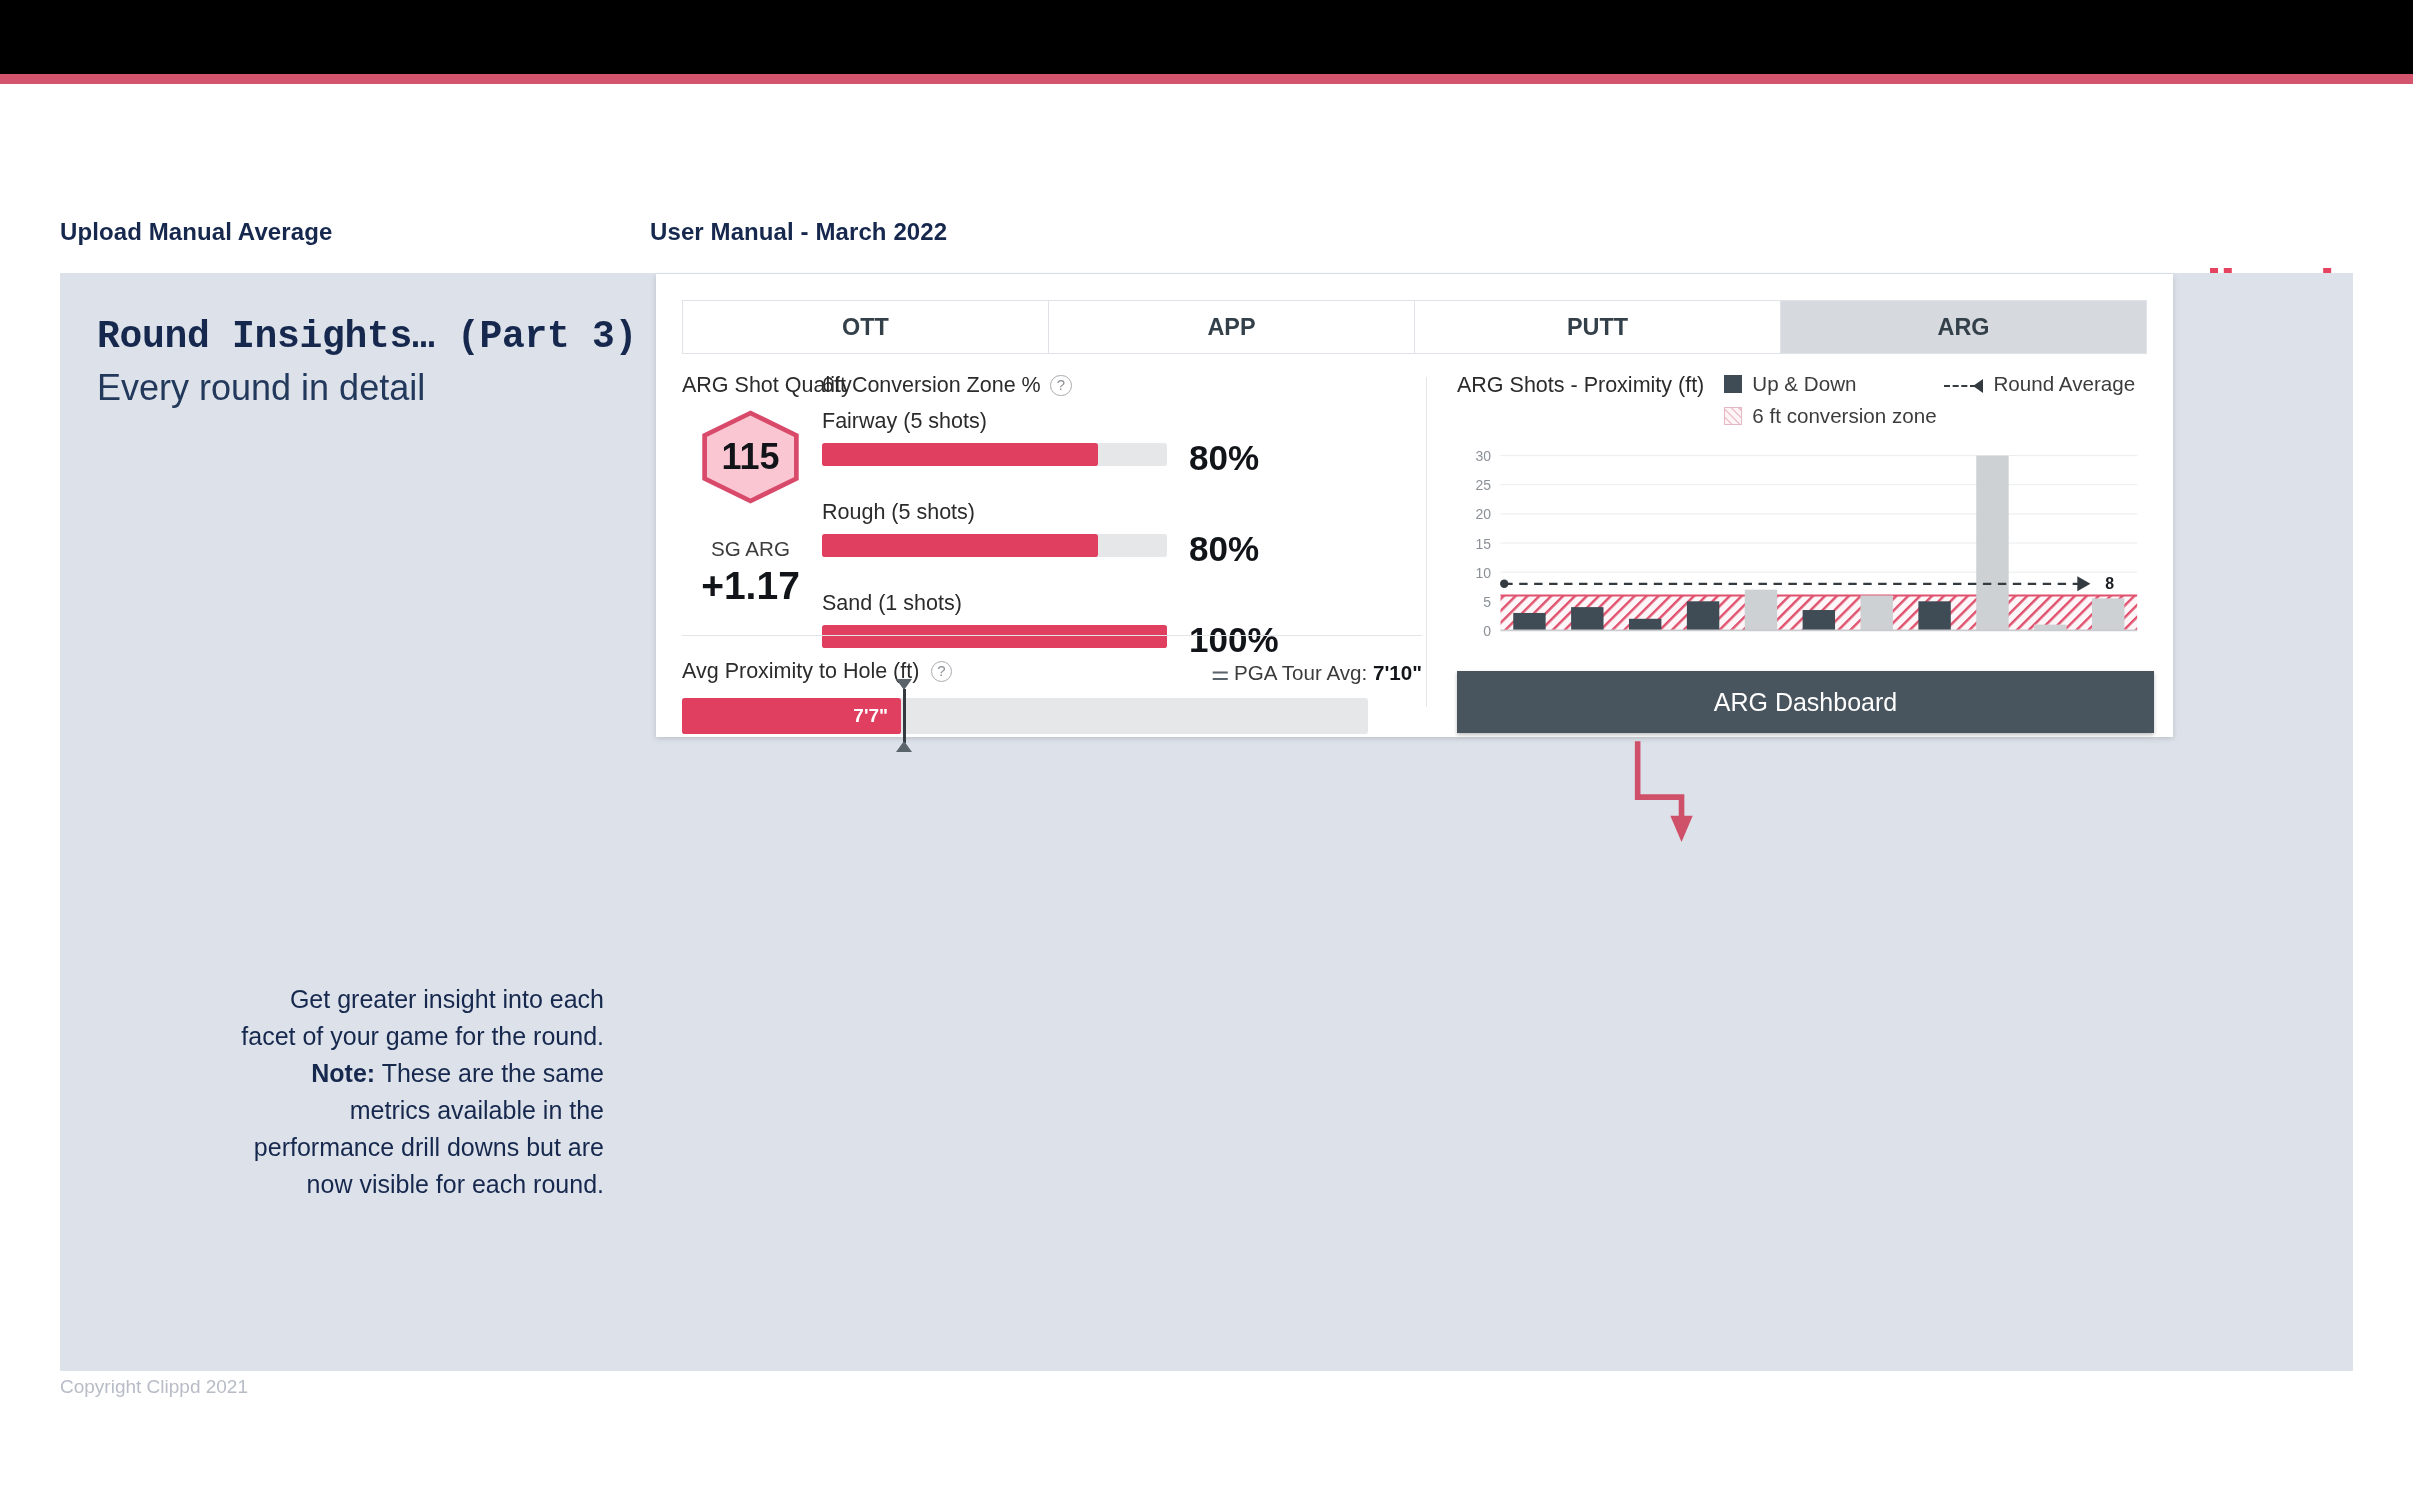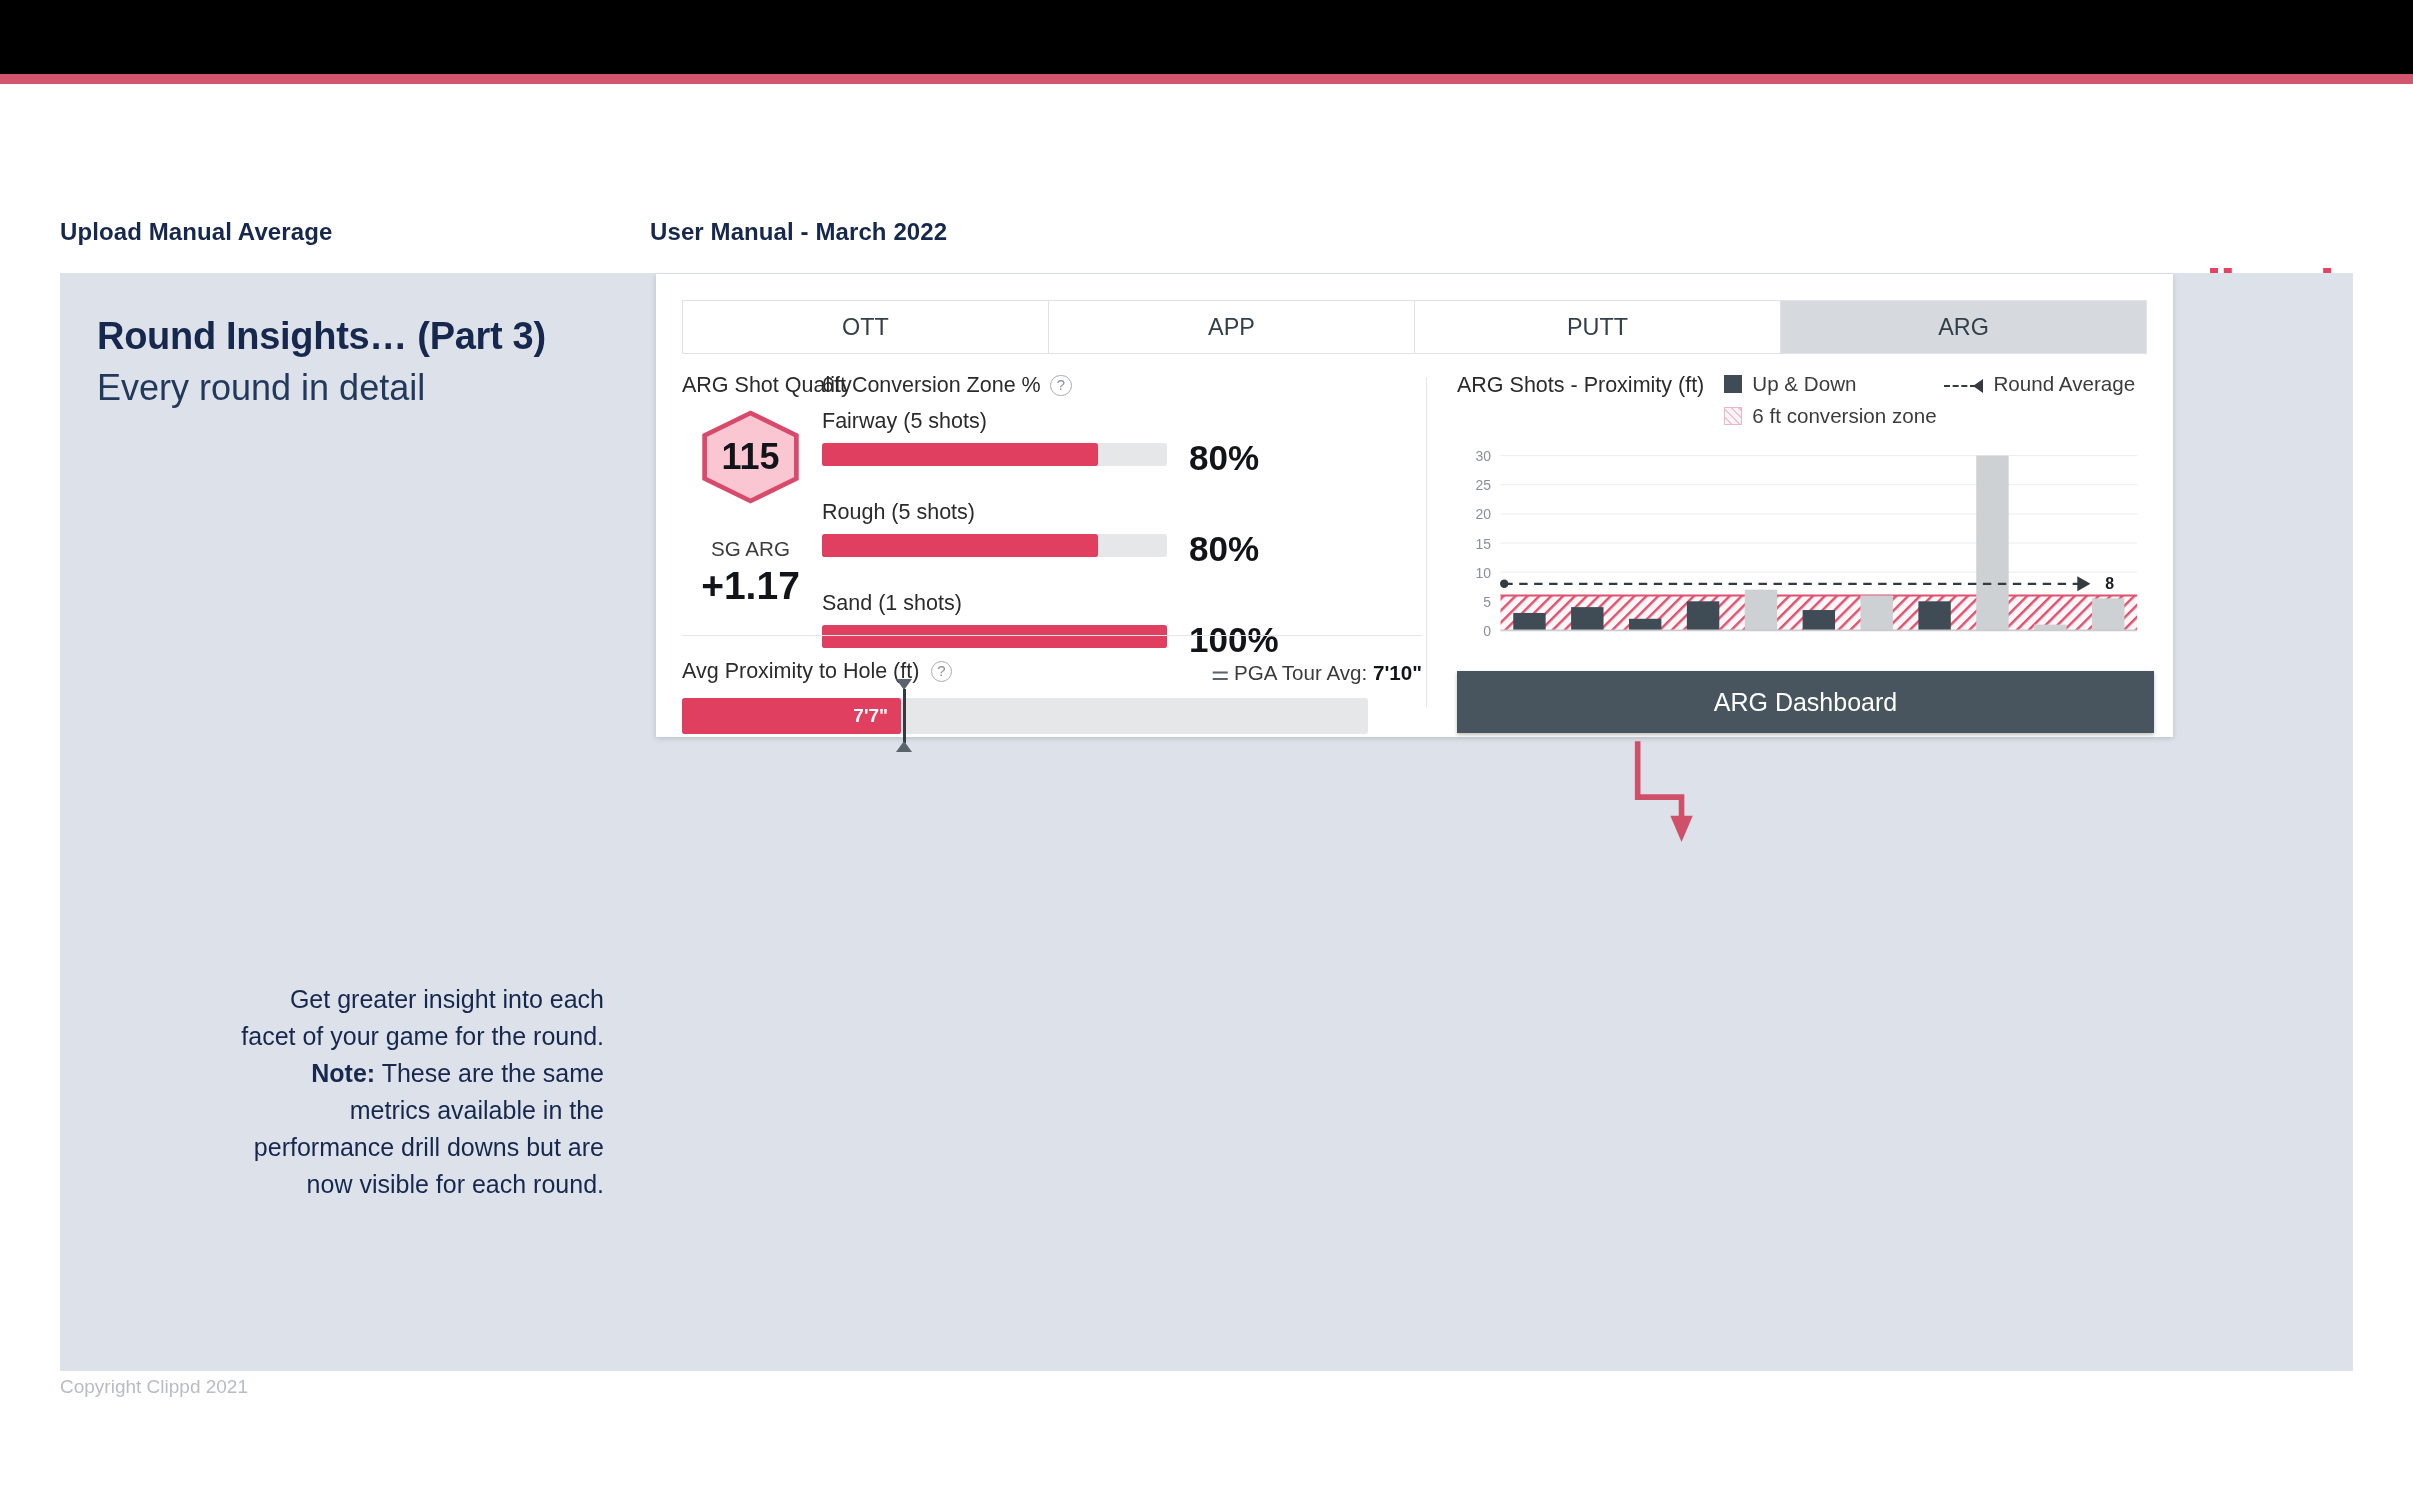--- a/index.html
+++ b/index.html
@@ -18,42 +18,42 @@
   .header { position:absolute; left:0; top:84px; width:2413px; height:155px; background:#ffffff; }
   .hdr-left  { position:absolute; left:60px; top:134px; font-size:24px; color:#16284d; font-weight:600; letter-spacing:0.1px;}
   .hdr-mid   { position:absolute; left:650px; top:134px; font-size:24px; color:#16284d; font-weight:600; letter-spacing:0.1px;}
   .logo { position:absolute; right:80px; top:133px; font-size:58px; font-weight:700; color:#e54360;
           letter-spacing:-2.3px; line-height:1;margin-top:44px; }
   .hdr-rule { position:absolute; left:60px; top:240px; width:2293px; height:2.8px; background:#d2556d; }
 
   
   .slide { position:absolute; left:60px; top:273px; width:2293px; height:1098px; background:#dde2ea; }
 
-  .title   { position:absolute; left:37px; top:42px; font-size:38px; font-weight:700; color:#16284d; letter-spacing:-0.3px;}
+  .title   { position:absolute; left:37px; top:42px; font-size:38px; font-weight:700; color:#16284d; letter-spacing:-0.3px;font-family:Liberation Mono, monospace;}
   .subtitle{ position:absolute; left:37px; top:94px; font-size:36px; font-weight:400; color:#23395c; }
 
   .left-note { position:absolute; left:169px; top:708px; width:375px; text-align:right;
                font-size:25px; line-height:37px; color:#16284d; }
   .left-note b { font-weight:700; }
 
   .callout { position:absolute; left:1227px; top:359px; width:726px; text-align:center;
              font-size:25px; line-height:37px; color:#16284d; }
 
   
   .arrow-svg { position:absolute; left:1573px; top:468px; }
 
   .copyright { position:absolute; left:0px; top:1103px; font-size:19px; color:#b7bcc6; }
 
   
   .card { position:absolute; left:656px; top:274px; width:1517px; height:463px;
           background:#ffffff; box-shadow:0 1.9px 5.6px rgba(0,0,0,.16); }
 
   
   .tabs { position:absolute; left:26px; top:26px; width:1465px; height:54px;
-          display:flex; border:0.9px solid #dfe2e6; background:#ffffff; }
+          display:flex; border:0.9px solid #dfe2e6; background:#ffffff;font-weight:bold; }
   .tab { flex:1; display:flex; align-items:center; justify-content:center;
          font-size:23.4px; color:#33404a; border-right:0.9px solid #dfe2e6; background:#ffffff;}
   .tab:last-child { border-right:none; }
   .tab.active { background:#d6d9dd; }
 
   
   .panel-left  { position:absolute; left:26px; top:99px; width:740px; height:337px; }
   .vdiv { position:absolute; left:770px; top:103px; width:0.9px; height:330px; background:#e3e6e9; }
   .panel-right { position:absolute; left:801px; top:99px; width:690px; height:337px; }
   .lbl-dark { font-size:21.5px; color:#2b2b2b; }

